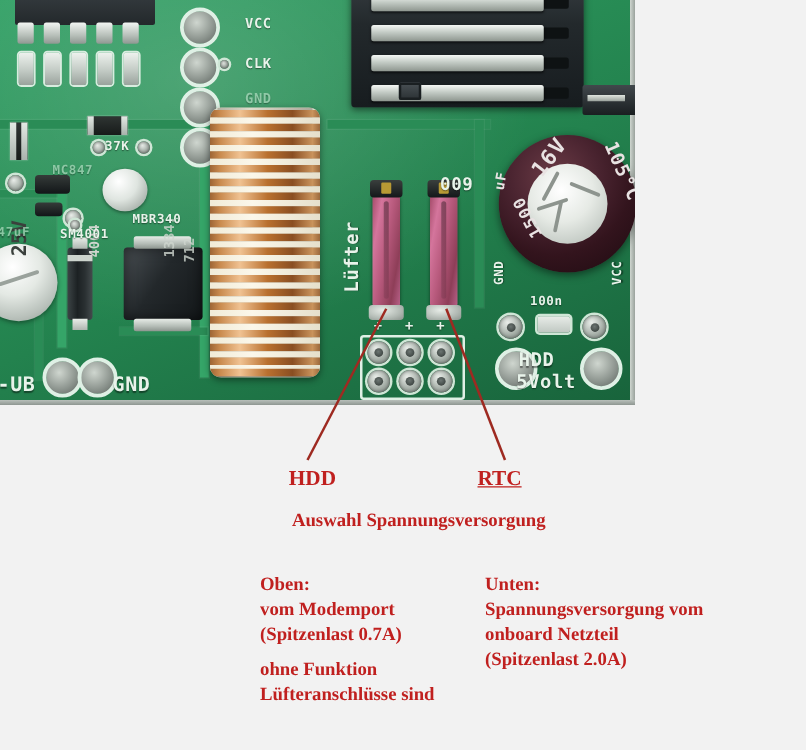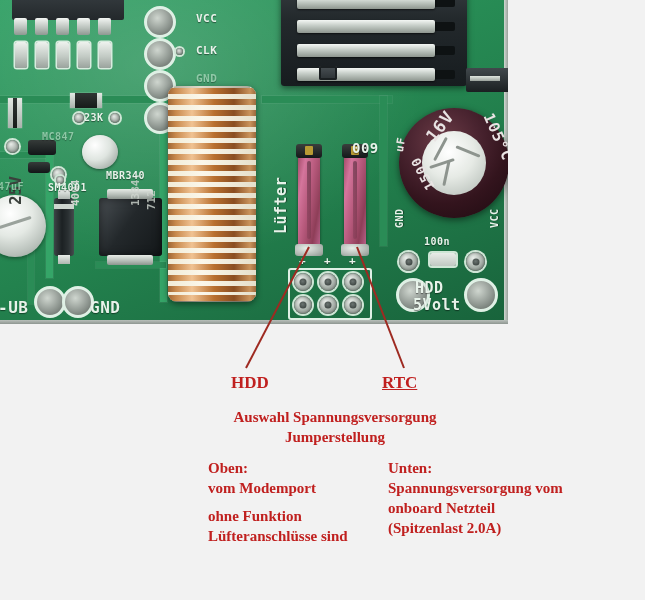--- a/index.html
+++ b/index.html
@@ -356,21 +356,21 @@
     <div class="pad" style="left:466px;top:252px;width:19px;height:19px;">
         <div class="hole" style="width:7px;height:7px;"></div>
       </div>
     <div id="smd100n"></div>
     <div class="ring" style="left:396px;top:278px;width:28px;height:28px;"></div>
     <div class="ring" style="left:464px;top:278px;width:28px;height:28px;"></div>
 
     <div class="silk" style="left:196px;top:12px;font-size:11px;">VCC</div>
     <div class="silk" style="left:196px;top:44px;font-size:11px;text-align:center;">CLK</div>
     <div class="silk dim" style="left:196px;top:72px;font-size:11px;">GND</div>
-    <div class="silk" style="left:84px;top:112px;font-size:10px;">23K</div>
+    <div class="silk" style="left:84px;top:112px;font-size:10px;">37K</div>
     <div class="silk dim" style="left:42px;top:131px;font-size:10px;">MC847</div>
     <div class="silk dim" style="left:-2px;top:181px;font-size:10px;">47uF</div>
     <div class="silk" style="left:48px;top:182px;font-size:10px;">SM4001</div>
     <div class="silk" style="left:106px;top:170px;font-size:10px;">MBR340</div>
     <div class="silk" style="left:-2px;top:298px;font-size:16px;">-UB</div>
     <div class="silk" style="left:90px;top:298px;font-size:16px;">GND</div>
     <div class="silk" style="left:352px;top:140px;font-size:14px;">009</div>
     <div class="silk vert" style="left:394px;top:228px;font-size:10px;">GND</div>
     <div class="silk" style="left:424px;top:236px;font-size:10px;">100n</div>
     <div class="silk vert" style="left:489px;top:228px;font-size:10px;">VCC</div>
@@ -382,26 +382,26 @@
   <svg id="ann" viewBox="0 0 645 600">
     <line x1="309" y1="247" x2="246" y2="368" stroke="#9e2a21" stroke-width="2"></line>
     <line x1="357" y1="247" x2="404" y2="368" stroke="#9e2a21" stroke-width="2"></line>
   </svg>
 
   <div class="callout" style="left:231px;top:373px;font-size:17px;">HDD</div>
   <div class="callout" style="left:382px;top:373px;font-size:17px;text-decoration:underline;">RTC</div>
 
   <div class="blk center" style="left:195px;top:407px;width:280px;font-size:15px;">
     <div>Auswahl Spannungsversorgung</div>
-    <div>Jumperstellung</div>
   </div>
 
   <div class="blk" style="left:208px;top:458px;font-size:15px;">
     <div>Oben:</div>
     <div>vom Modemport</div>
+    <div>(Spitzenlast 0.7A)</div>
     <div style="height:8px;"></div>
     <div>ohne Funktion</div>
     <div> Lüfteranschlüsse sind</div>
   </div>
 
   <div class="blk" style="left:388px;top:458px;font-size:15px;">
     <div>Unten:</div>
     <div>Spannungsversorgung vom</div>
     <div>onboard Netzteil</div>
     <div>(Spitzenlast 2.0A)</div>

